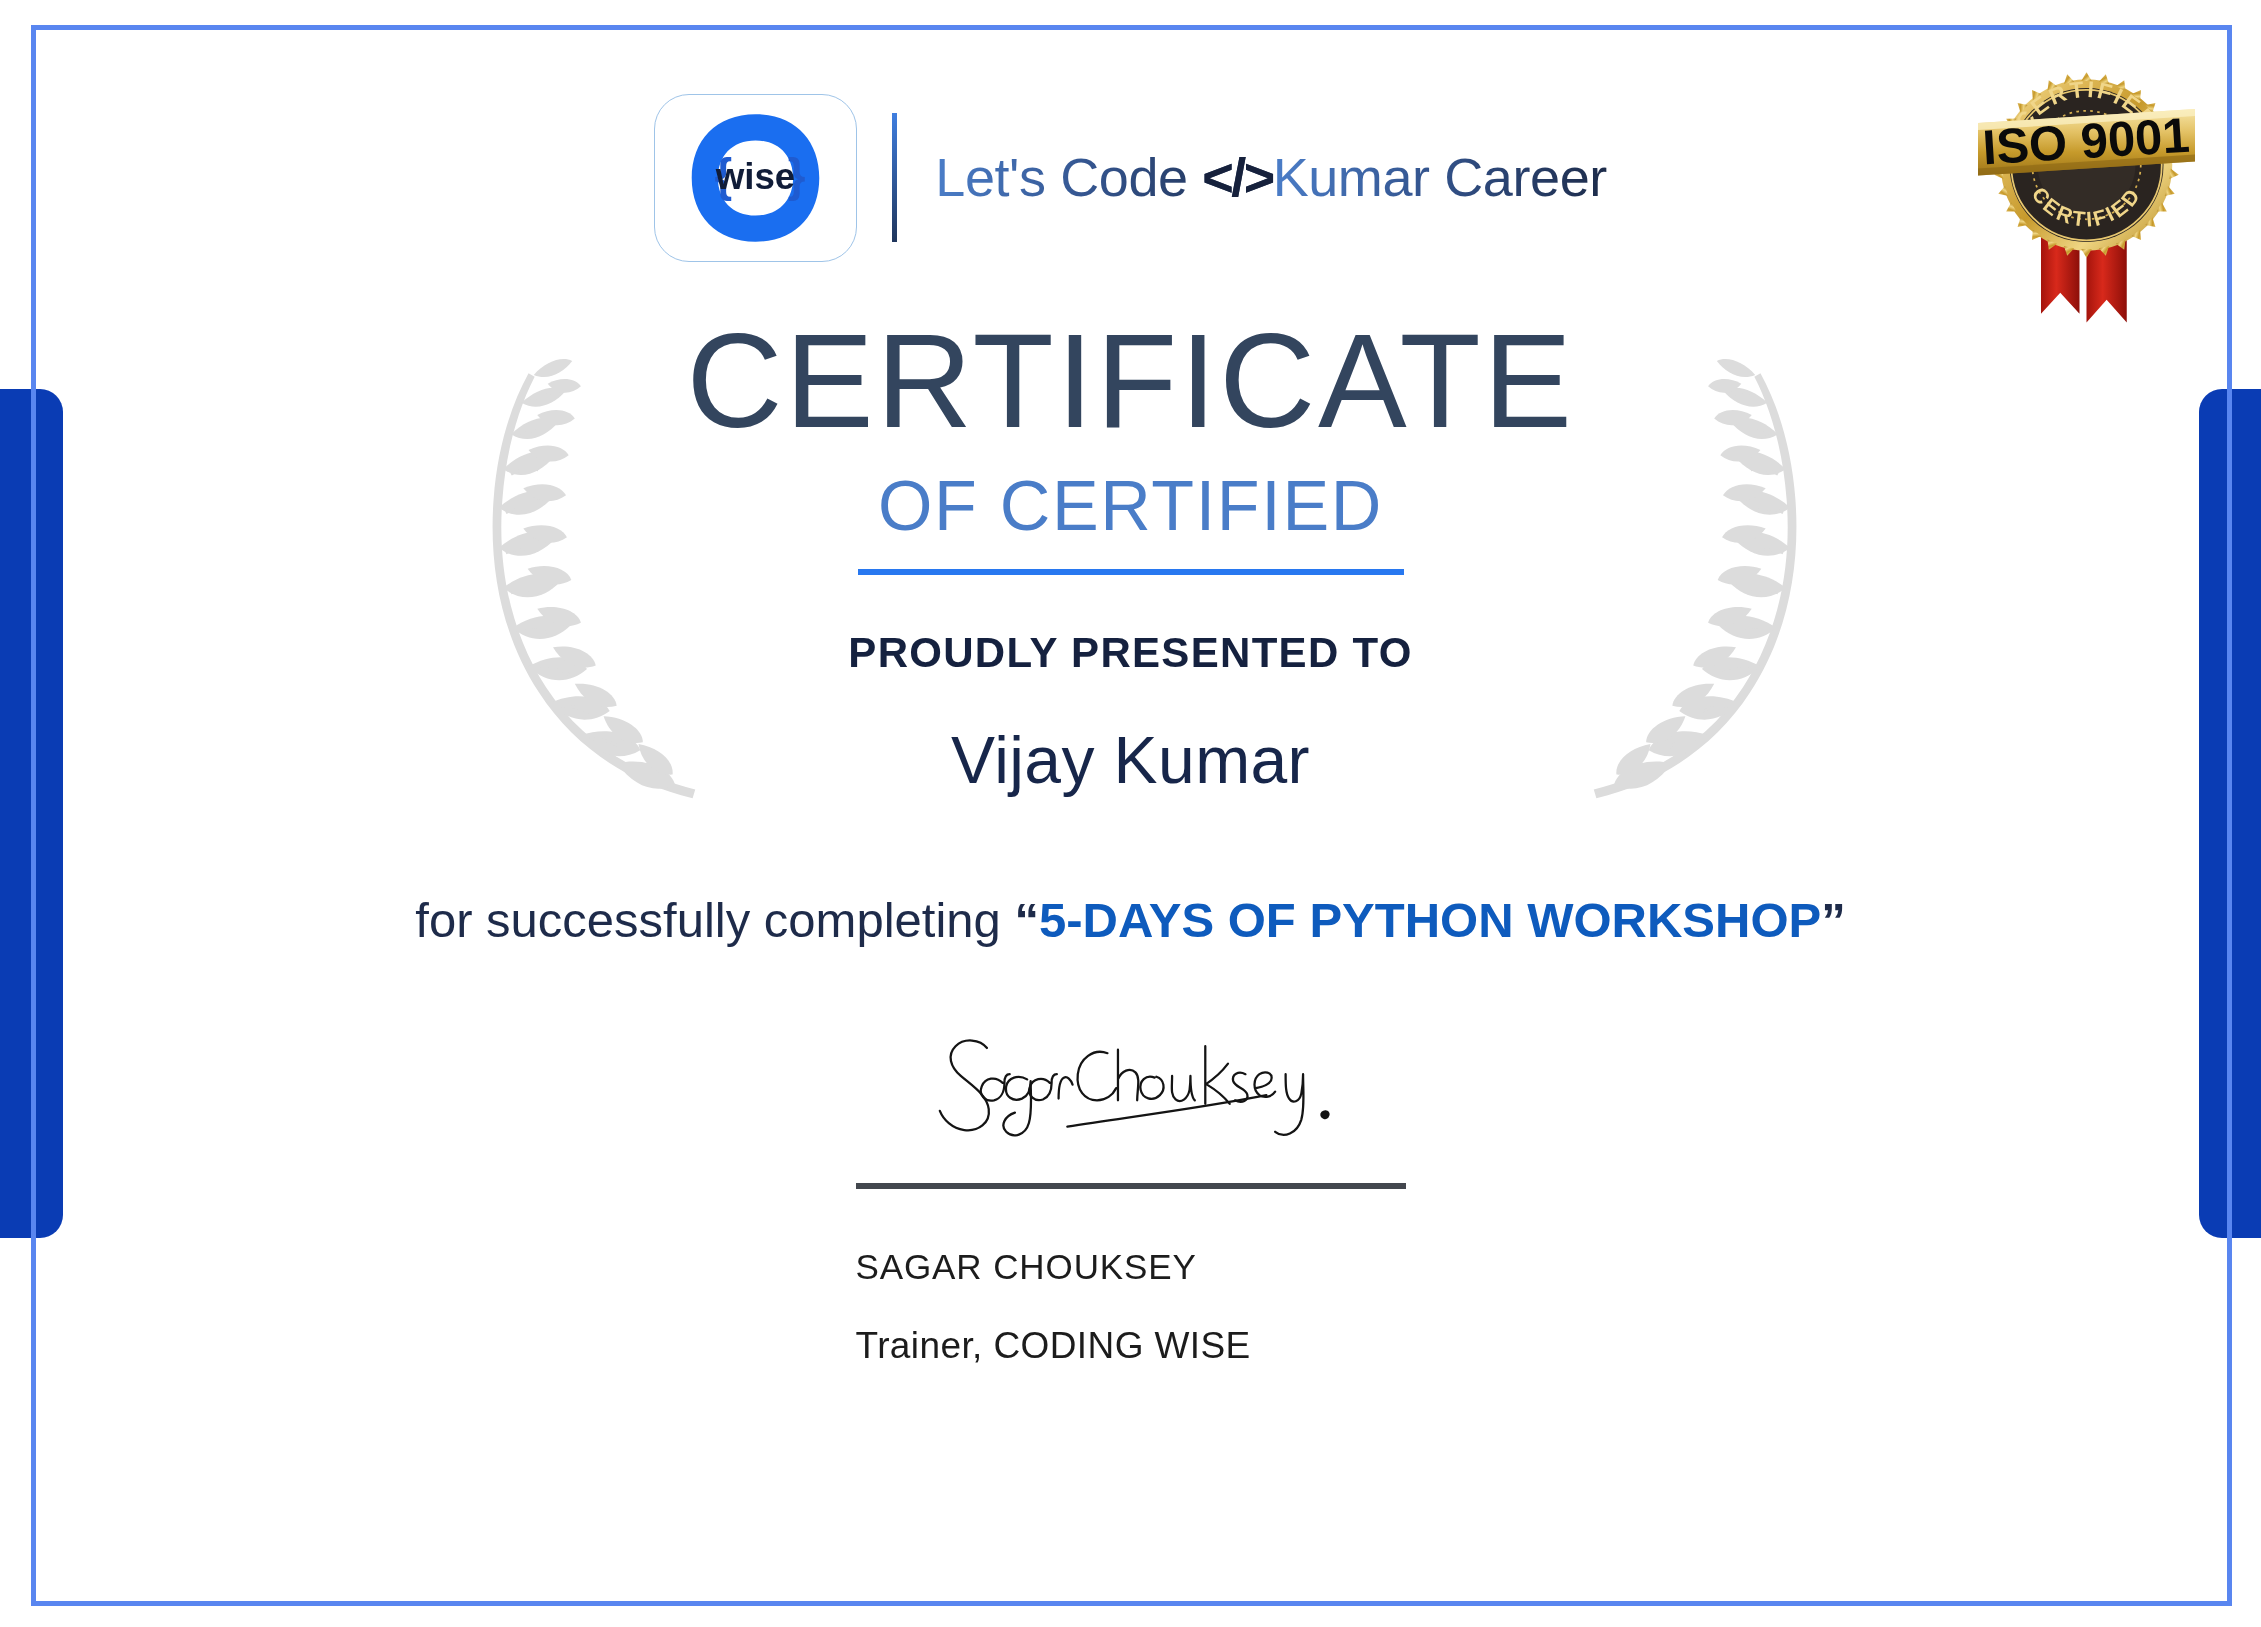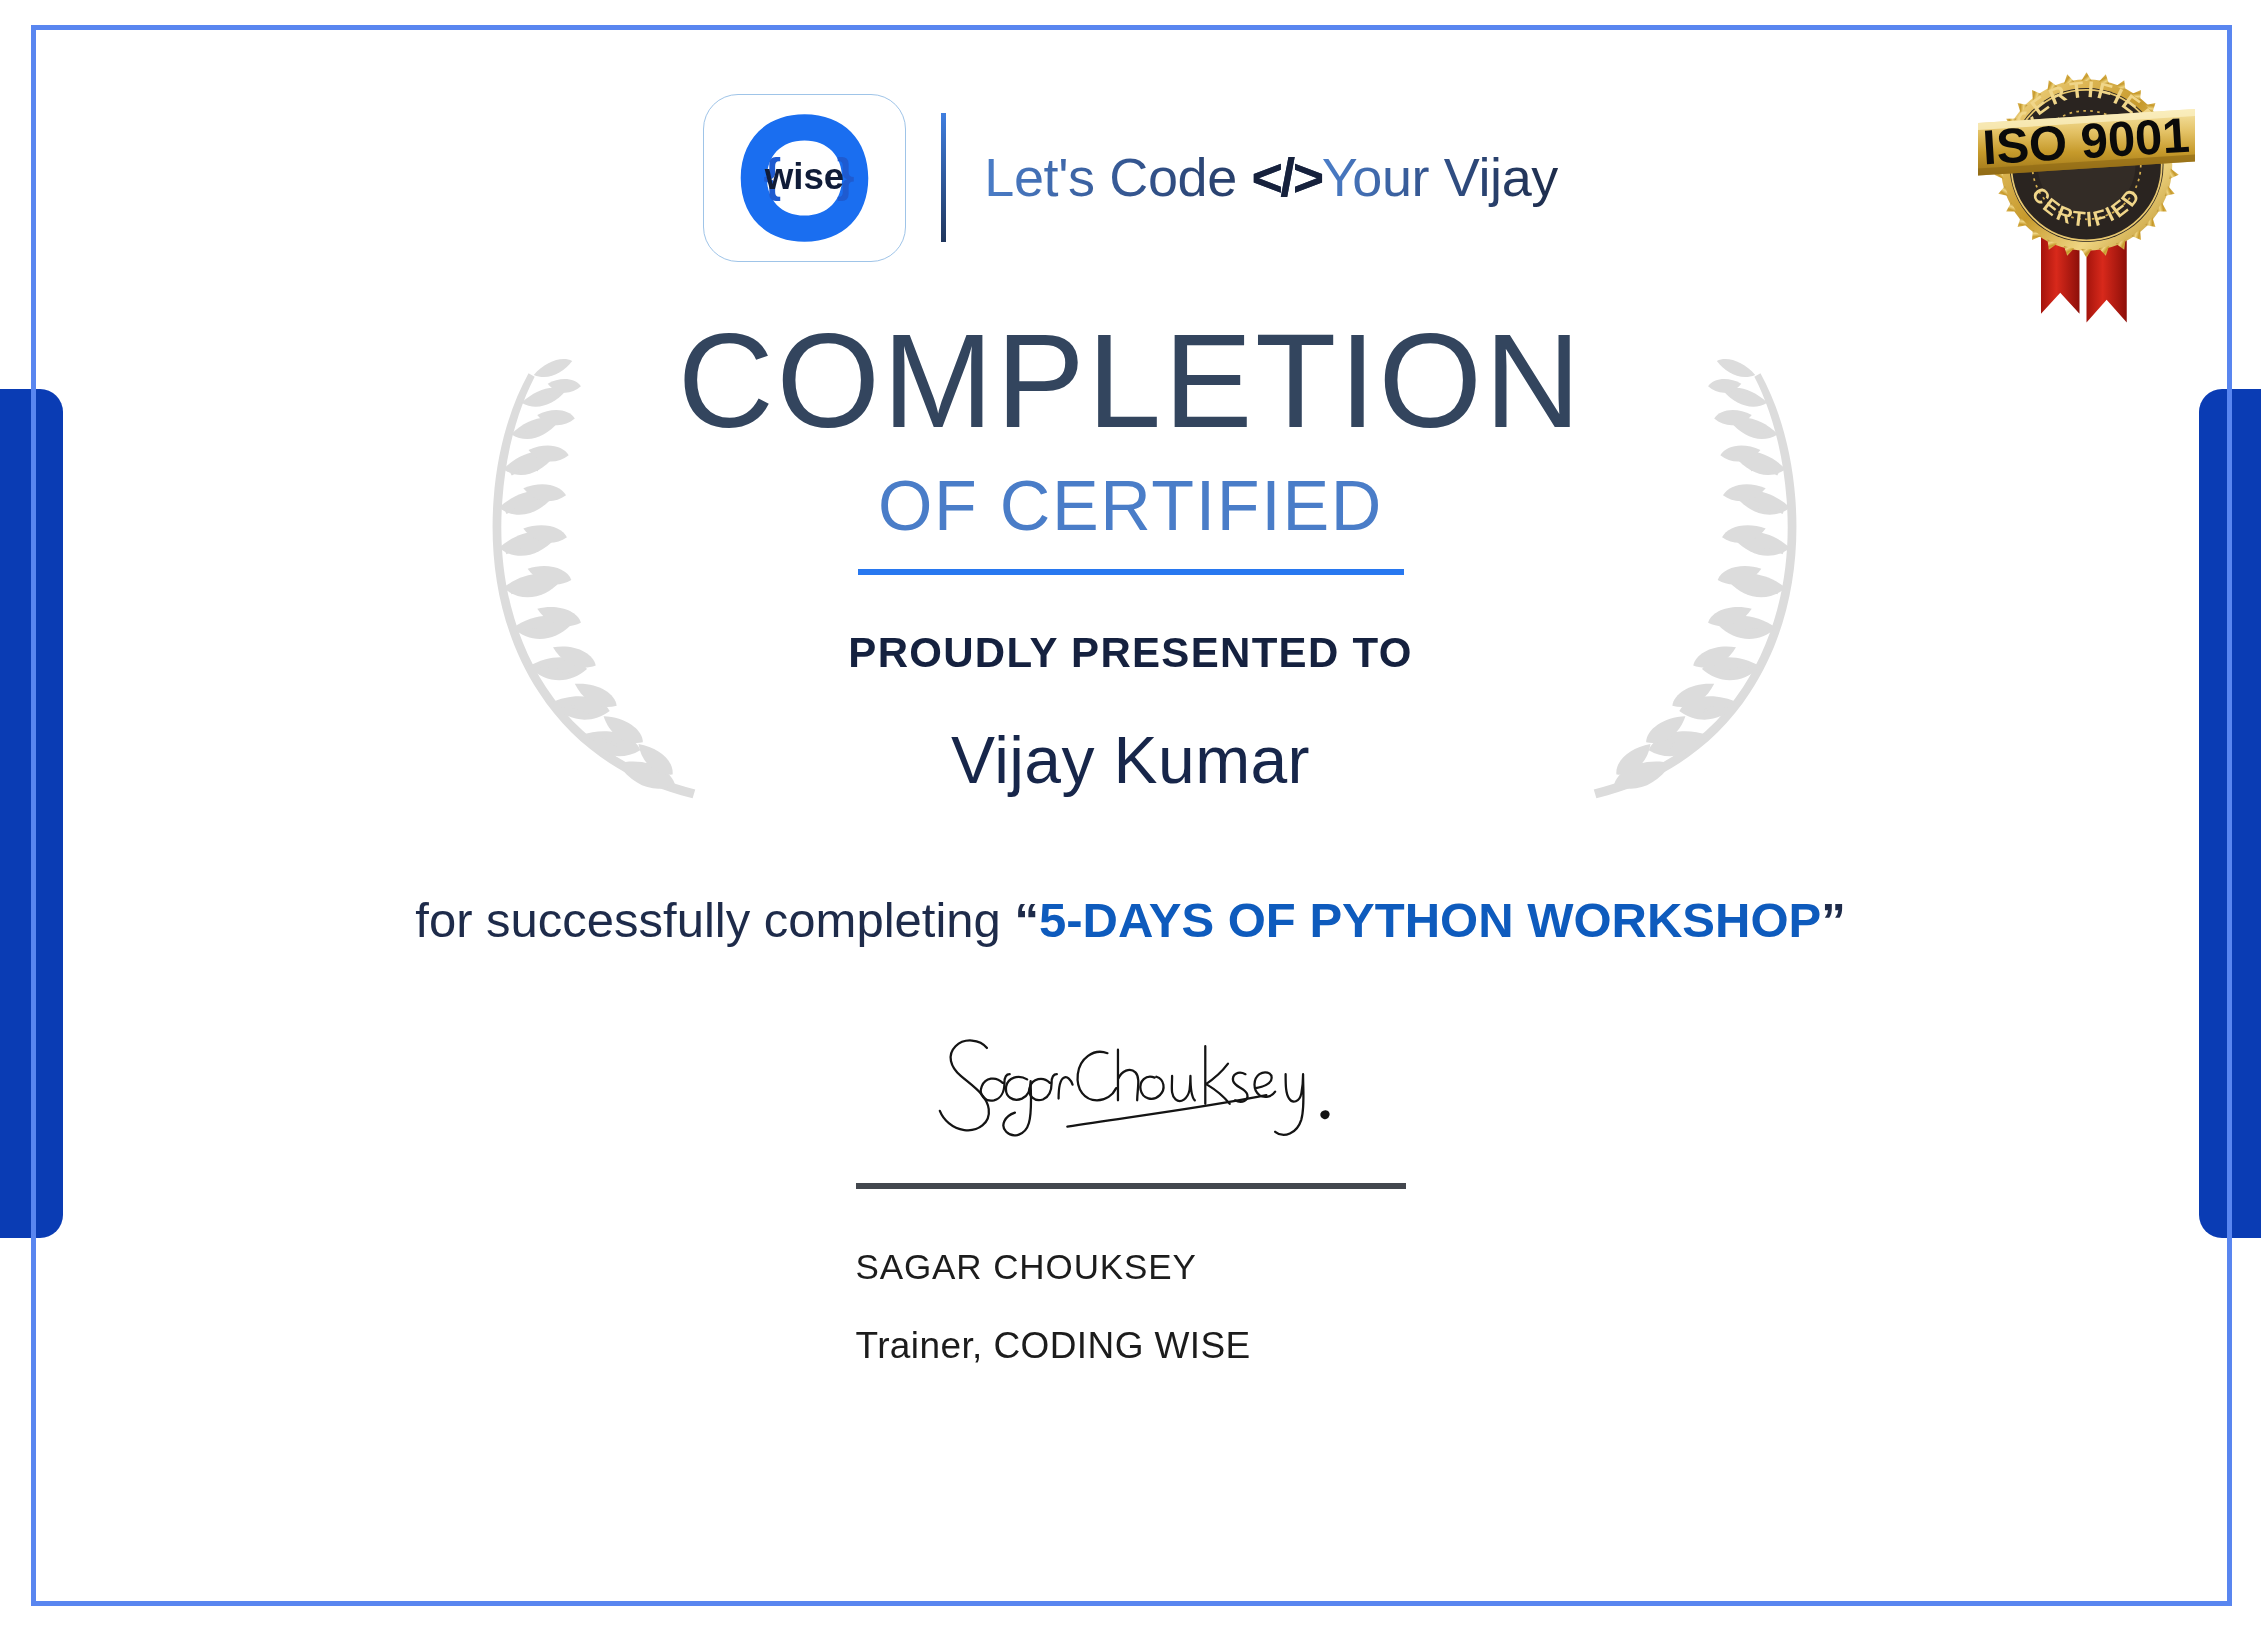--- a/index.html
+++ b/index.html
@@ -433,25 +433,25 @@
         </svg>
       </div>
 
       <div class="brand-divider"></div>
 
       <div class="brand-tagline">
         <div class="line">
           <span>Let's Code</span>
           <span class="code-glyph">&lt;/&gt;</span>
         </div>
-        <div class="line">Your Vijay</div>
+        <div class="line">Kumar Career</div>
       </div>
     </div>
 
-    <div class="title-main">COMPLETION</div>
+    <div class="title-main">CERTIFICATE</div>
     <div class="title-sub">OF CERTIFIED</div>
     <div class="title-rule"></div>
 
     <div class="presented-to">PROUDLY PRESENTED TO</div>
     <div class="recipient-name">Vijay Kumar</div>
 
     <div class="completion-line">
       <span>for successfully completing </span><span class="quote">“</span><span class="course">5-DAYS OF PYTHON WORKSHOP</span><span class="quote">”</span>
     </div>
 

